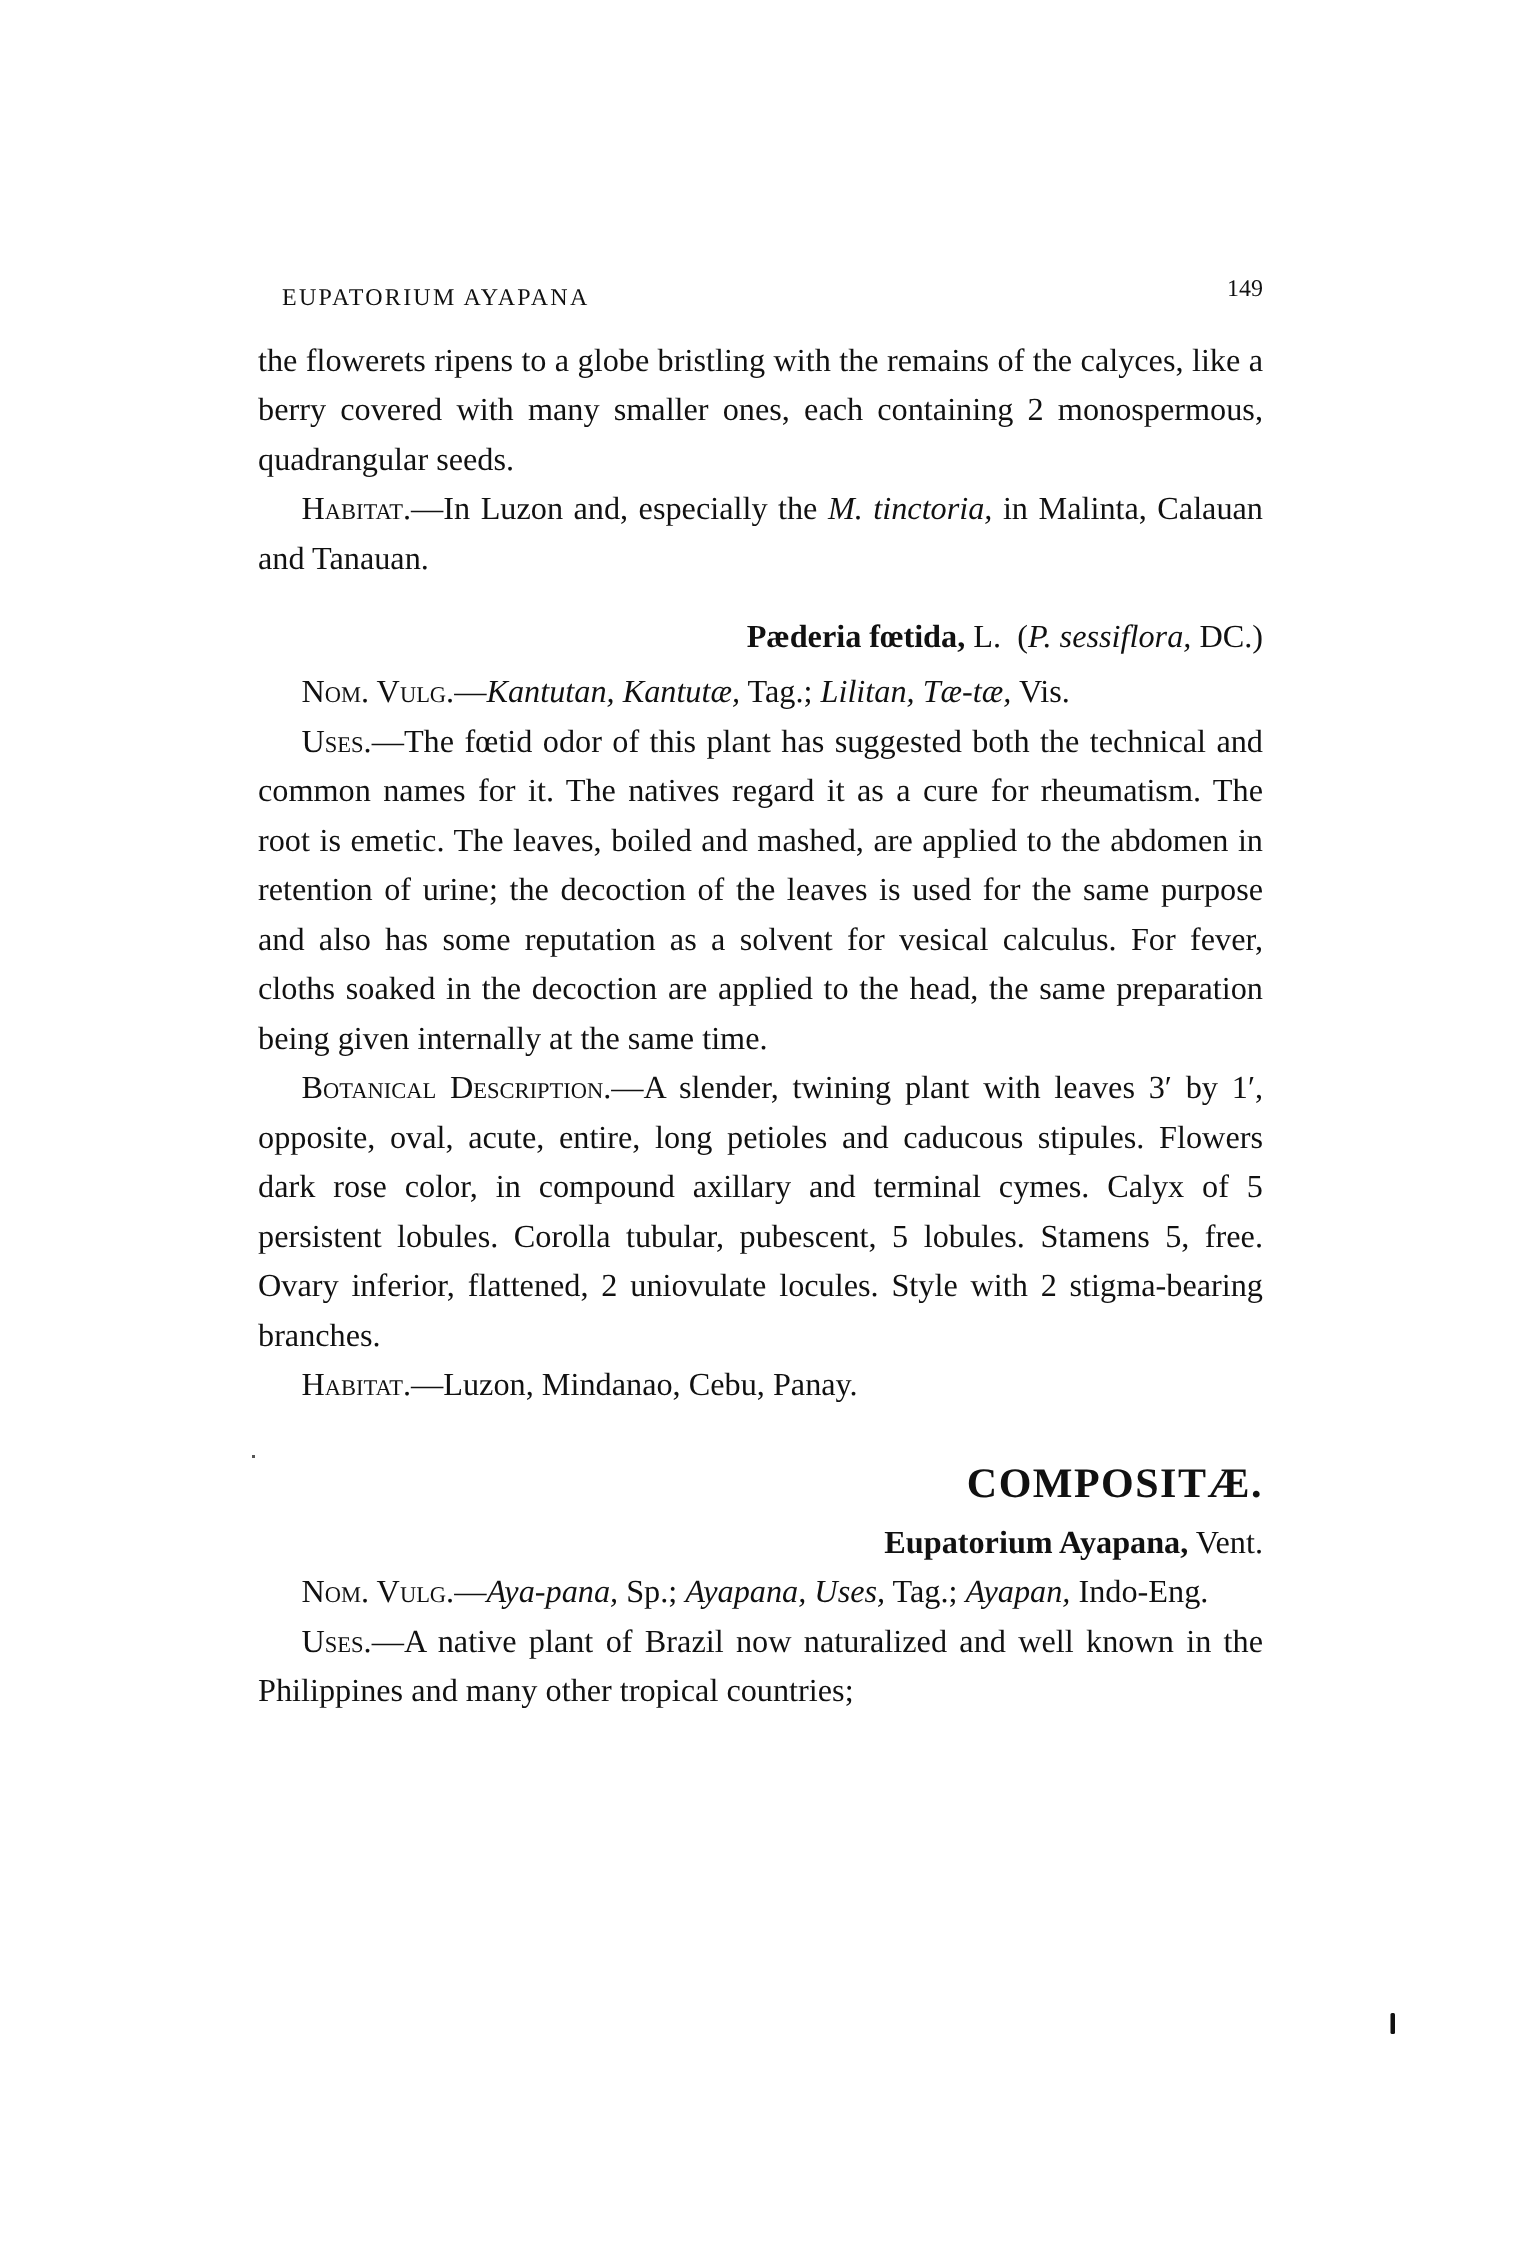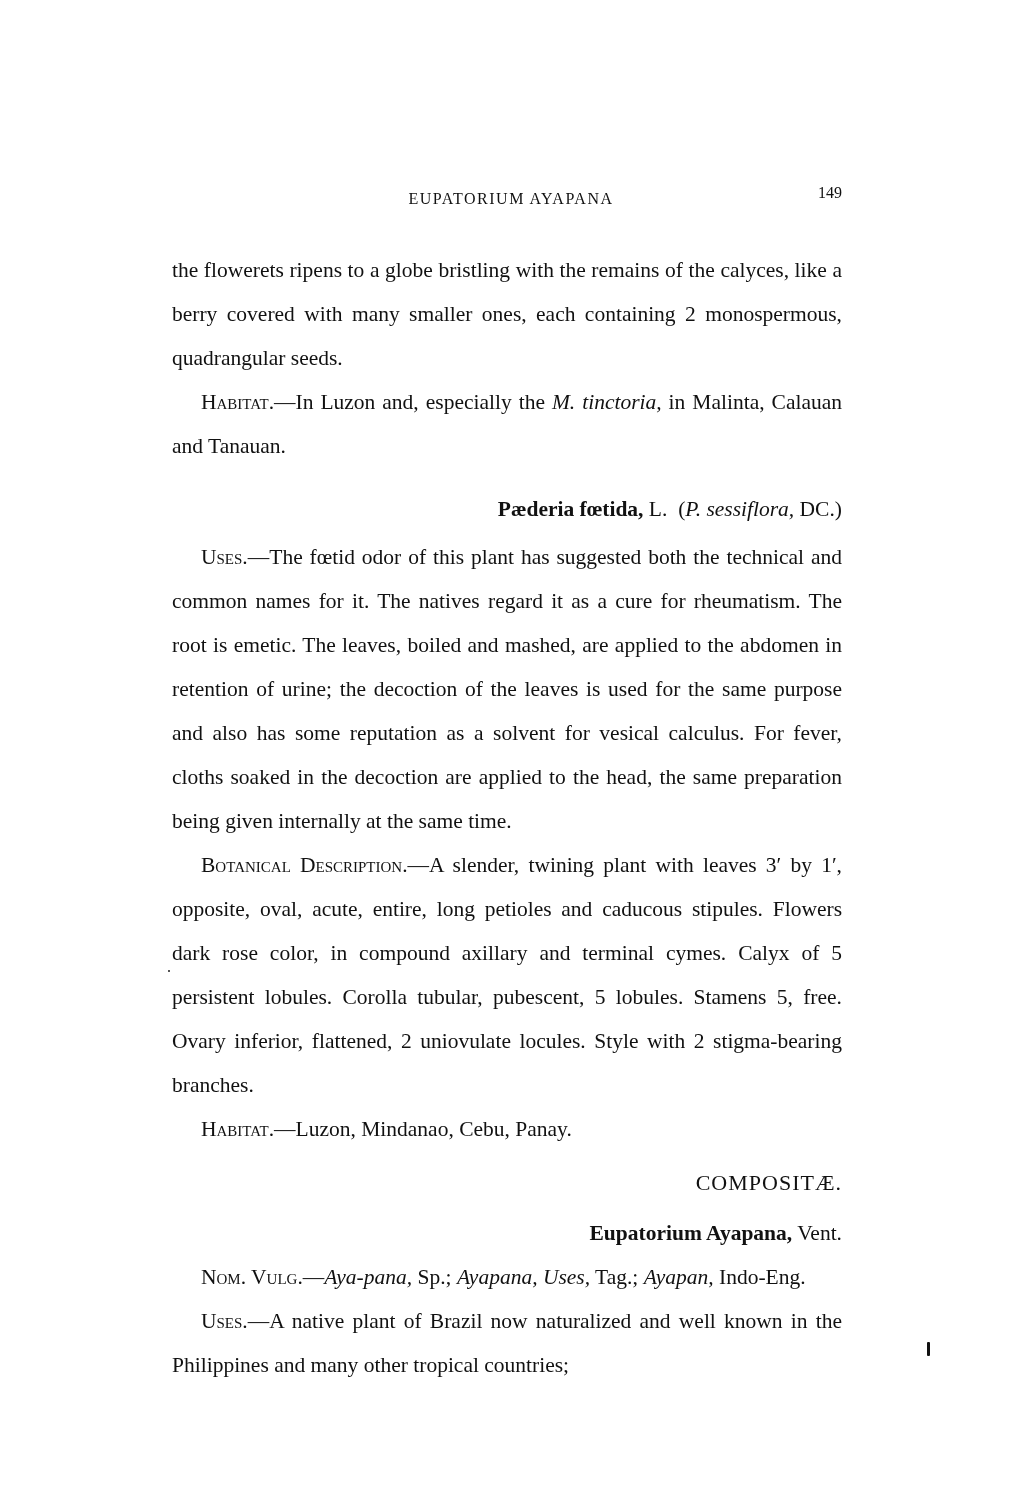--- a/index.html
+++ b/index.html
@@ -23,40 +23,39 @@
     }
     .running-head {
       position: absolute;
       top: 184px;
       left: 0;
       width: 670px;
       height: 28px;
     }
     .running-title {
       position: absolute;
-      left: 4px;
+      left: 16px;
       width: 670px;
-      text-align: center;
       font-size: 16px;
       letter-spacing: 1.5px;
       top: 6px;
     }
     .page-number {
       position: absolute;
       right: 0;
       top: 0;
       font-size: 16px;
     }
     .body-text {
       position: absolute;
-      top: 248px;
+      top: 224px;
       left: 0;
       width: 670px;
       font-size: 21.5px;
-      line-height: 44px;
+      line-height: 33px;
     }
     p {
       margin: 0;
       text-align: justify;
     }
     p.indent {
       text-indent: 29px;
     }
     .sc {
       font-variant: small-caps;
@@ -70,25 +69,25 @@
     .heading {
       text-align: right;
       margin: 0;
     }
     .h-species {
       margin-top: 19px;
       margin-bottom: 4px;
       text-indent: 0;
     }
     .h-family {
-      margin-top: 10px;
+      margin-top: 33px;
       margin-bottom: 6px;
-      font-weight: normal;
+      font-weight: bold;
       letter-spacing: 1px;
-      font-size: 22px;
+      font-size: 28px;
     }
     .h-species2 {
       margin-bottom: 0;
     }
     .stray-mark {
       position: absolute;
       left: 927px;
       top: 1342px;
       width: 3px;
       height: 14px;
@@ -116,20 +115,21 @@
 
   <div class="body-text">
 
     <p>the flowerets ripens to a globe bristling with the remains of the calyces, like a berry covered with many smaller ones, each containing 2 monospermous, quadrangular seeds.</p>
 
 
     <p class="indent"><span class="sc">Habitat.</span><span>—</span><span>In Luzon and, especially the </span><span class="i">M. tinctoria,</span><span> in Malinta, Calauan and Tanauan.</span></p>
 
     <p class="heading h-species"><span class="b">Pæderia fœtida,</span><span> L.</span><span style="white-space:pre">  (</span><span class="i">P. sessiflora,</span><span> DC.)</span></p>
 
+    <p class="indent"><span class="sc">Nom. Vulg.</span><span>—</span><span class="i">Kantutan,</span><span class="i"> Kantutæ,</span><span style="white-space:pre"> Tag.; </span><span class="i">Lilitan,</span><span class="i"> Tæ-tæ,</span><span> Vis.</span></p>
 
     <p class="indent"><span class="sc">Uses.</span><span>—</span><span>The fœtid odor of this plant has suggested both the technical and common names for it. The natives regard it as a cure for rheumatism. The root is emetic. The leaves, boiled and mashed, are applied to the abdomen in retention of urine; the decoction of the leaves is used for the same purpose and also has some reputation as a solvent for vesical calculus. For fever, cloths soaked in the decoction are applied to the head, the same preparation being given internally at the same time.</span></p>
 
     <p class="indent"><span class="sc">Botanical Description.</span><span>—</span><span>A slender, twining plant with leaves 3′ by 1′, opposite, oval, acute, entire, long petioles and caducous stipules. Flowers dark rose color, in compound axillary and terminal cymes. Calyx of 5 persistent lobules. Corolla tubular, pubescent, 5 lobules. Stamens 5, free. Ovary inferior, flattened, 2 uniovulate locules. Style with 2 stigma-bearing branches.</span></p>
 
     <p class="indent"><span class="sc">Habitat.</span><span>—</span><span>Luzon, Mindanao, Cebu, Panay.</span></p>
 
     <p class="heading h-family">COMPOSITÆ.</p>
 
     <p class="heading h-species2"><span class="b">Eupatorium Ayapana,</span><span> Vent.</span></p>

